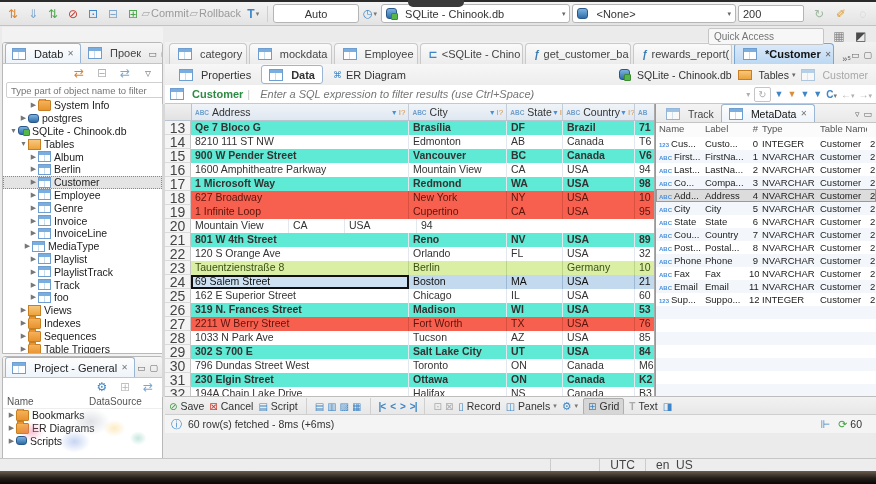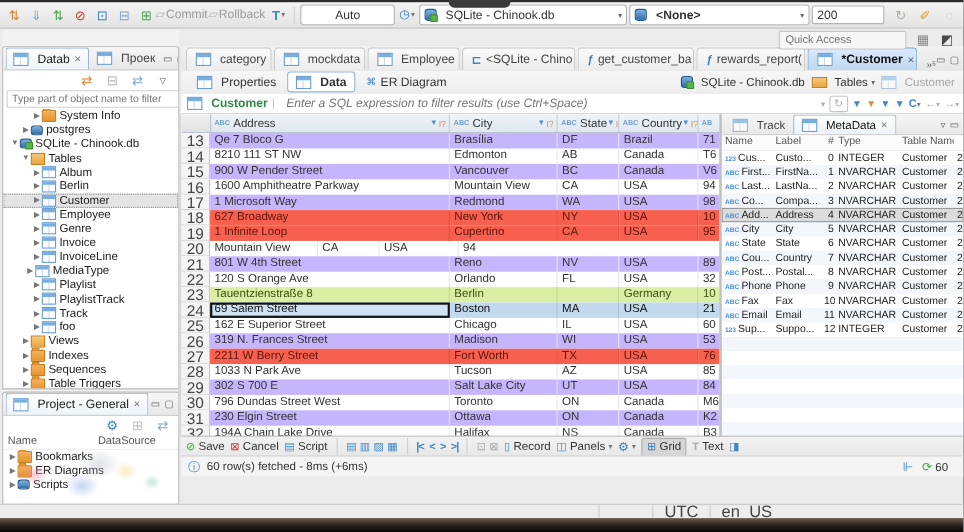--- a/index.html
+++ b/index.html
@@ -16,21 +16,21 @@
     border-bottom:1px solid #c2c2c2;display:flex;align-items:center;padding:0 4px;box-sizing:border-box;gap:2px;}
   .tbi{display:inline-flex;align-items:center;justify-content:center;min-width:16px;height:18px;
     font-size:12px;line-height:1;cursor:default;padding:0 1px;}
   .tbi .car{font-size:7px;color:#777;margin-left:1px;}
   .tb-label{color:#9a9a9a;font-size:11px;margin:0 4px 0 1px;}
   .combo{display:inline-flex;align-items:center;background:#fff;border:1px solid #b5b5b5;border-radius:3px;
     height:17px;padding:0 4px;gap:4px;font-size:11px;color:#333;}
   .combo .car{font-size:7px;color:#666;}
   #auto-combo{width:88px;justify-content:center;}
   #db-combo{width:208px;}
-  #schema-combo{width:178px;font-weight:bold;}
+  #schema-combo{width:178px;}
   #fetch-input{width:56px;height:15px;border:1px solid #b5b5b5;border-radius:2px;font-size:11px;padding:0 4px;
     font-family:inherit;color:#333;}
   .sep{width:1px;height:16px;background:#cfcfcf;margin:0 3px;}
   #quick-access-row{right:6px;top:27px;display:flex;align-items:center;gap:6px;z-index:5;}
   #quick-access{width:104px;height:15px;border:1px solid #c5c5c5;border-radius:2px;font-size:10px;color:#aaa;
     padding:0 5px;font-family:inherit;background:#f7f7f7;}
   
   .ic{display:inline-block;width:12px;height:10px;margin-right:4px;flex:none;position:relative;vertical-align:-1px;}
   .ic-table{border:1px solid #6d9ecf;background:
     linear-gradient(#79aede,#79aede) 0 0/100% 3px no-repeat,
@@ -116,21 +116,21 @@
   .gh .abc{font-size:6.5px;font-weight:bold;color:#6f9fcc;margin-right:3px;}
   .gh .flt{margin-left:auto;display:flex;align-items:center;}
   .gh .fun{color:#4a90d9;font-size:7px;}
   .gh .iq{color:#d98f3a;font-size:8px;margin-left:1px;}
   .gcorner{width:26px;background:linear-gradient(#f0f0f0,#e2e2e2);border-right:1px solid #b9c4d0;}
   .grow{display:flex;height:14px;box-sizing:border-box;}
   .gnum{width:26px;flex:none;background:#f4f4f4;border-right:1px solid #c6c6c6;border-bottom:1px solid #dadada;
     text-align:center;font-size:14px;color:#444;line-height:14px;box-sizing:border-box;}
   .gc{box-sizing:border-box;border-right:1px solid #e3e8ee;padding:0 4px;font-size:10.5px;line-height:13px;
     overflow:hidden;white-space:nowrap;flex:none;}
-  .grow.alt .gc{background:#c4b5fd;}
+  .grow.alt .gc{background:#5eead4;font-weight:bold;}
   .grow.red .gc{background:#f7604e;color:#5c150d;border-right-color:#d9503f;}
   .grow.green .gc{background:#daefa4;color:#3c4f14;border-right-color:#bcd487;}
   .grow.sel .gc{background:#c3d9ee;color:#111;border-right-color:#9db9d6;}
   .grow.sel .gc.focus{outline:2px solid #111;outline-offset:-2px;background:#cfe2f3;}
   .c-addr{width:218px;} .c-city{width:98px;} .c-state{width:56px;} .c-ctry{width:72px;} .c-post{width:19px;border-right:none;}
   
   #mpanel{position:absolute;left:490px;top:77px;right:0;bottom:62px;background:#fff;border-left:1px solid #9a9a9a;
     overflow:hidden;}
   #mtabs{height:18px;background:linear-gradient(#f4f4f4,#e9e9e9);border-bottom:1px solid #c5c5c5;display:flex;
     align-items:flex-end;padding-left:3px;}
@@ -162,21 +162,21 @@
   #statusrow{position:absolute;left:0;bottom:26px;right:0;height:18px;background:#f4f4f4;border-top:1px solid #cfcfcf;
     display:flex;align-items:center;padding:0 6px;font-size:10.5px;color:#333;gap:6px;}
   #statusrow .info{color:#3d85c6;font-size:11px;}
   #statusrow .right{margin-left:auto;display:flex;align-items:center;gap:8px;padding-right:8px;}
   #statusrow .flag{color:#3d85c6;font-size:11px;}
   #statusrow .refresh{color:#4aa64a;font-size:11px;}
   
   #estrips{position:absolute;left:-3px;top:77px;width:3px;bottom:62px;background:#d7d7d7;}
   
   #winstatus{left:0;bottom:13px;width:876px;height:12px;background:#ededed;border-top:1px solid #c6c6c6;
-    display:flex;align-items:center;justify-content:flex-end;font-size:15px;color:#444;z-index:40;}
+    display:flex;align-items:center;justify-content:flex-end;font-size:12px;color:#444;z-index:40;}
   #winstatus .cell{border-left:1px solid #cccccc;padding:0 10px;height:100%;display:flex;align-items:center;}
   #winstatus .spacer{width:210px;}
 </style>
 </head>
 <body>
 
 <div id="stage">
   <div class="abs" id="top-edge"></div>
   <div class="abs" id="top-notch"></div>
 

